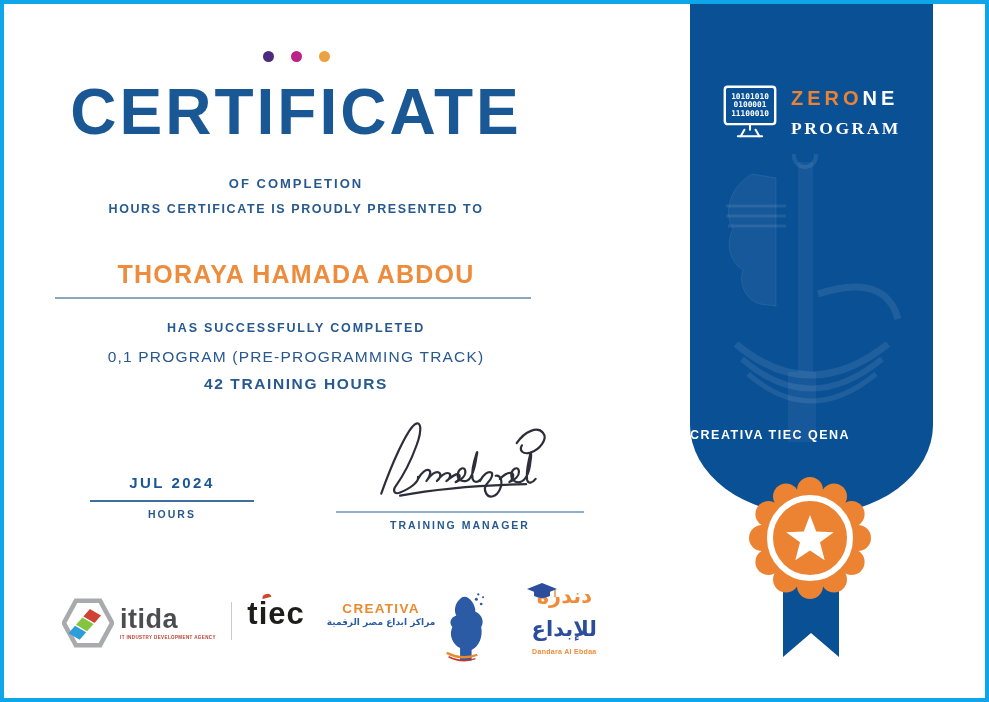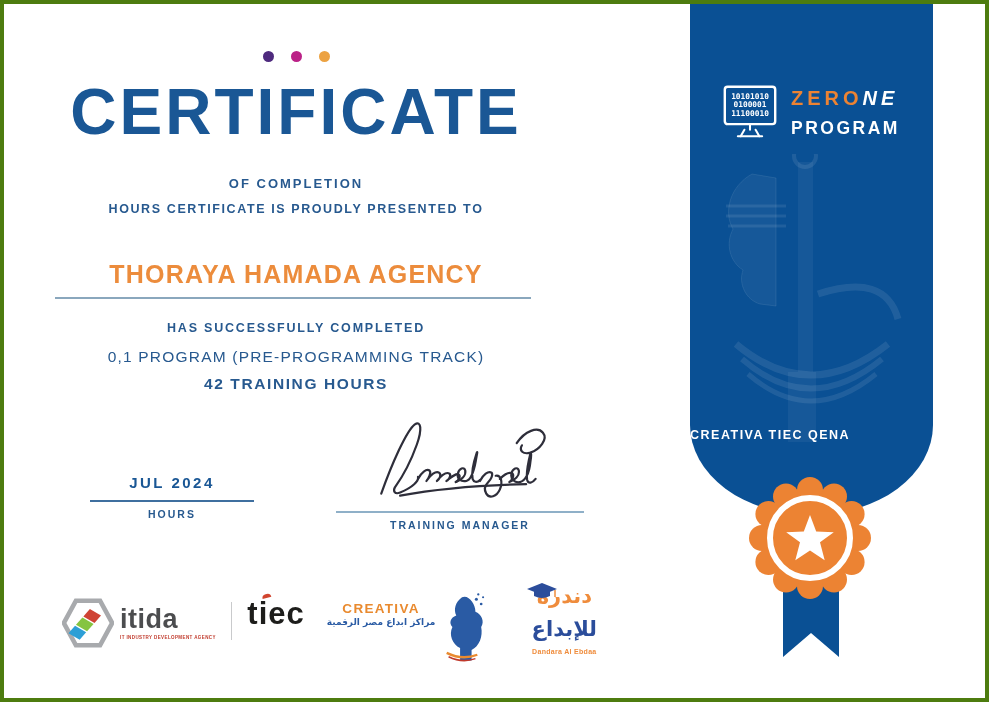--- a/index.html
+++ b/index.html
@@ -1,20 +1,20 @@
 <!DOCTYPE html>
 <html style="--heading-blue: #1a5795; --text-blue: #27598f; --accent-orange: #ec8c3c; --line-steel: #8aa7bd; --ribbon-blue: #0a5094; --badge-orange: #ec8333; --dot-purple: #4e2a7e; --dot-magenta: #bb2187; --dot-orange: #eca242;"><head>
 <meta charset="utf-8">
 <style>
   * { margin:0; padding:0; box-sizing:border-box; }
   html,body { background:#222; }
   body { font-family:"Liberation Sans", sans-serif; }
   .stage {
     position:relative; width:989px; height:702px; margin:0 auto;
-    background:#ffffff; border:4px solid #4d7c0f; overflow:hidden;
+    background:#ffffff; border:4px solid #0ea5e9; overflow:hidden;
   }
   
   .dots { position:absolute; top:47px; left:32px; width:520px;
           display:flex; justify-content:center; gap:17px; }
   .dot { width:11px; height:11px; border-radius:50%; }
   .dot.d1 { background:var(--dot-purple,#4e2a7e); }
   .dot.d2 { background:var(--dot-magenta,#bb2187); }
   .dot.d3 { background:var(--dot-orange,#eca242); }
 
   .title { position:absolute; top:76px; left:32px; width:520px;
@@ -74,22 +74,22 @@
 
   
   .ribbon { position:absolute; left:686px; top:0; width:243px; height:511px;
             background:var(--ribbon-blue,#0a5094);
             border-bottom-left-radius:121px 90px; border-bottom-right-radius:121px 90px;
             overflow:hidden; z-index:1; }
   .watermark { position:absolute; left:0; top:150px; }
   .zerone { position:absolute; left:32px; top:78px; display:flex; align-items:center; gap:13px; }
   .zer-line1 { font-size:20px; font-weight:bold; letter-spacing:4px; line-height:1.2; }
   .zer-line1 .zer, .zer-line1 .zo { color:var(--badge-orange,#ec8333); }
-  .zer-line1 .zne { color:#ffffff;font-style:italic; }
-  .zer-line2 { font-size:17.5px; font-weight:bold; letter-spacing:2.5px; color:#ffffff; margin-top:8px; }
+  .zer-line1 .zne { color:#ffffff; }
+  .zer-line2 { font-size:17.5px; font-weight:bold; letter-spacing:2.5px; color:#ffffff; margin-top:8px;font-family:Liberation Serif, serif; }
   .ribbon-loc { position:absolute; top:424px; left:0; width:100%; text-align:left;
                 font-size:12.5px; font-weight:bold; letter-spacing:1.5px; color:#ffffff; }
   .tail { position:absolute; left:779px; top:545px; z-index:2; }
   .rosette { position:absolute; left:744px; top:472px; z-index:3; }
 
   .mono { font-family:"DejaVu Sans Mono", monospace; }
 </style>
 </head>
 <body>
 
@@ -98,21 +98,21 @@
   <div class="dots">
     <span class="dot d1"></span>
     <span class="dot d2"></span>
     <span class="dot d3"></span>
   </div>
 
   <h1 class="title">CERTIFICATE</h1>
   <div class="sub1">OF COMPLETION</div>
   <div class="sub2">HOURS CERTIFICATE IS PROUDLY PRESENTED TO</div>
 
-  <div class="name">THORAYA HAMADA AGENCY</div>
+  <div class="name">THORAYA HAMADA ABDOU</div>
   <div class="name-line"></div>
 
   <div class="completed">HAS SUCCESSFULLY COMPLETED</div>
   <div class="prog1">0,1 PROGRAM (PRE-PROGRAMMING TRACK)</div>
   <div class="prog2">42 TRAINING HOURS</div>
 
   <div class="signoff-date">
     <div class="date-value">JUL 2024</div>
     <div class="rule"></div>
     <div class="small-label">HOURS</div>

